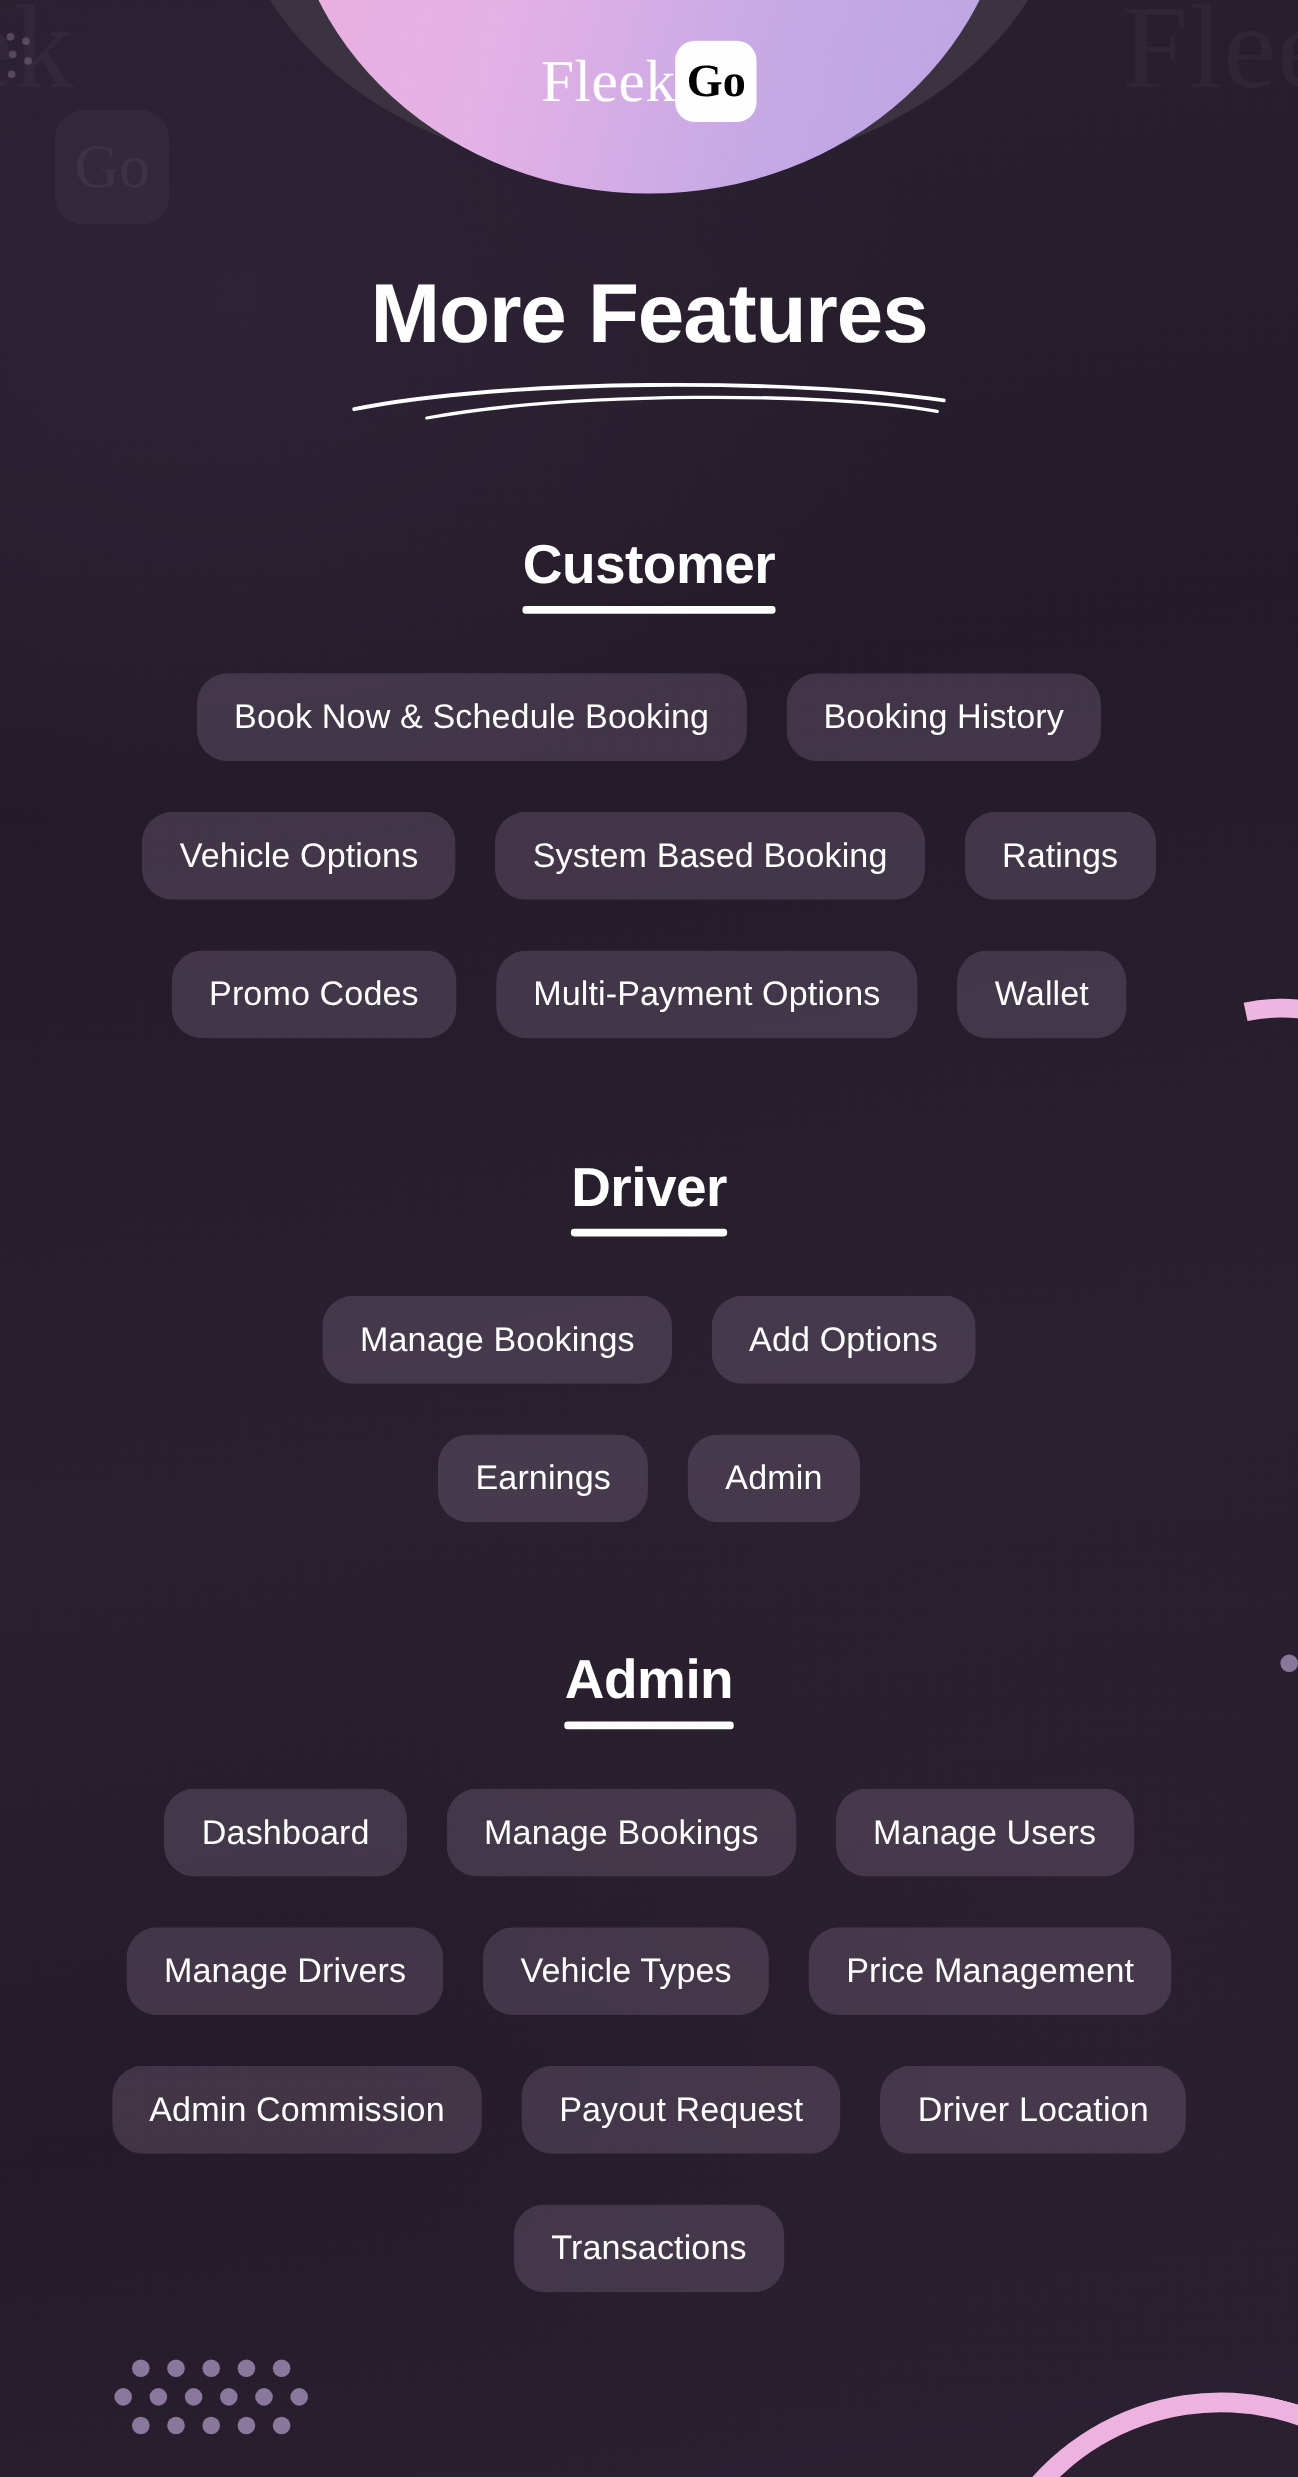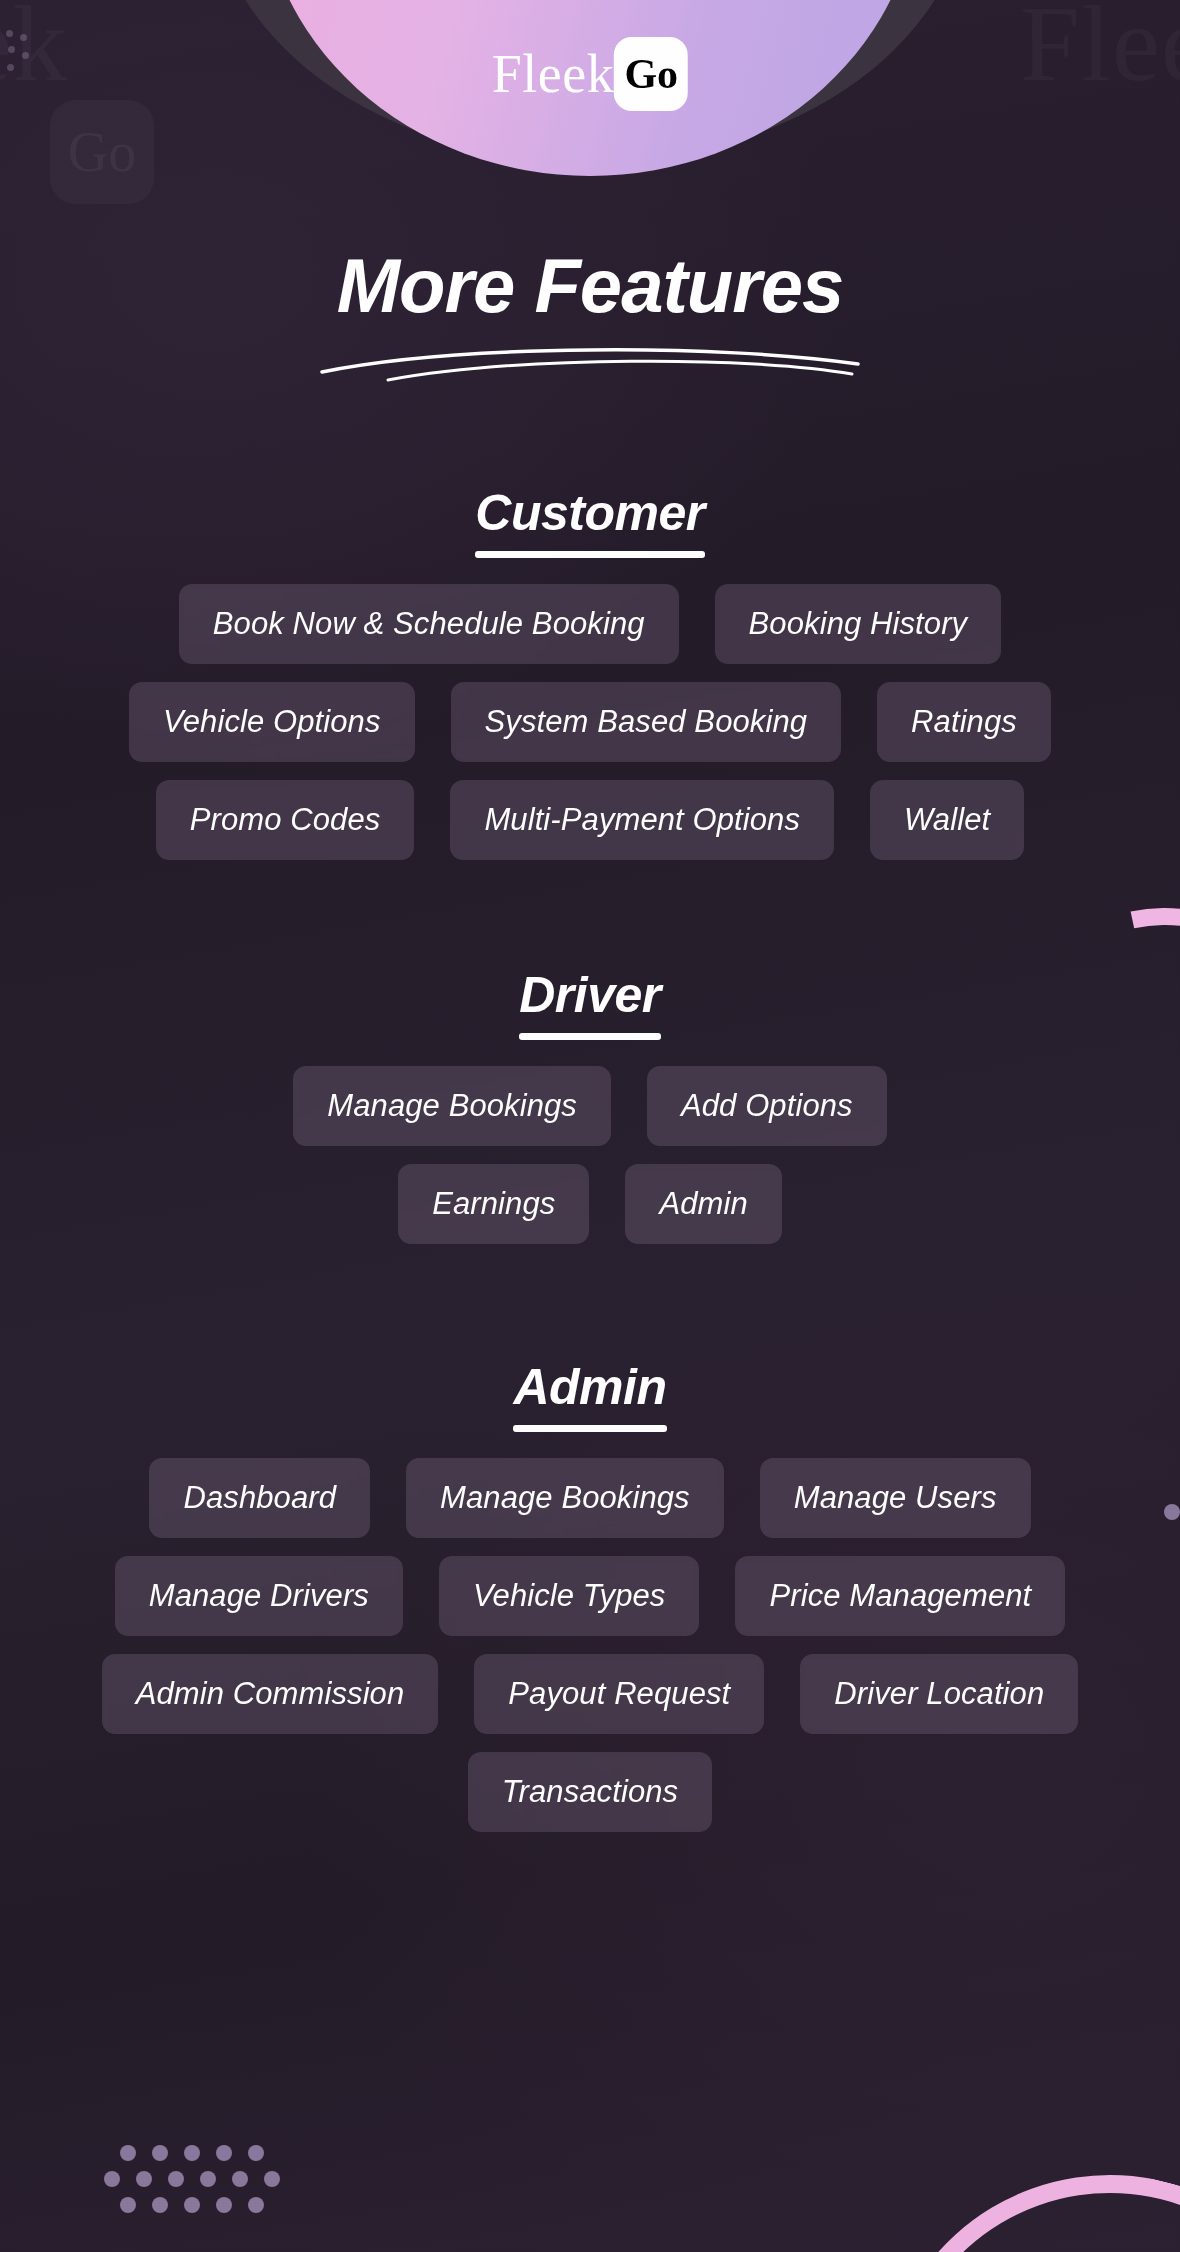--- a/index.html
+++ b/index.html
@@ -175,21 +175,20 @@
     transform: rotate(14deg);
     z-index: 2;
   }
 
   
   #content {
     position: relative;
     z-index: 10;
     padding-top: 248px;
     text-align: center;
-    font-style: italic;
   }
 
   #page-title {
     font-size: 76px;
     font-weight: 700;
     color: #ffffff;
     letter-spacing: -1px;
     line-height: 1;
     font-family: "Liberation Sans", sans-serif;
   }
@@ -229,28 +228,29 @@
     gap: 36px;
     margin-bottom: 18px;
   }
 
   .chip {
     display: inline-flex;
     align-items: center;
     justify-content: center;
     height: 80px;
     padding: 0 34px;
-    border-radius: 13px;
+    border-radius: 28px;
     background: rgba(215,195,230,.16);
     color: #ffffff;
     font-size: 31px;
     font-weight: 400;
     letter-spacing: .1px;
     white-space: nowrap;
     backdrop-filter: blur(2px);
+    margin-top: 28px;
   }
 
   #sec-customer { margin-top: 104px; }
   #sec-driver   { margin-top: 108px; }
   #sec-admin    { margin-top: 116px; }
 </style>
 </head>
 <body>
 
 <div id="page">

